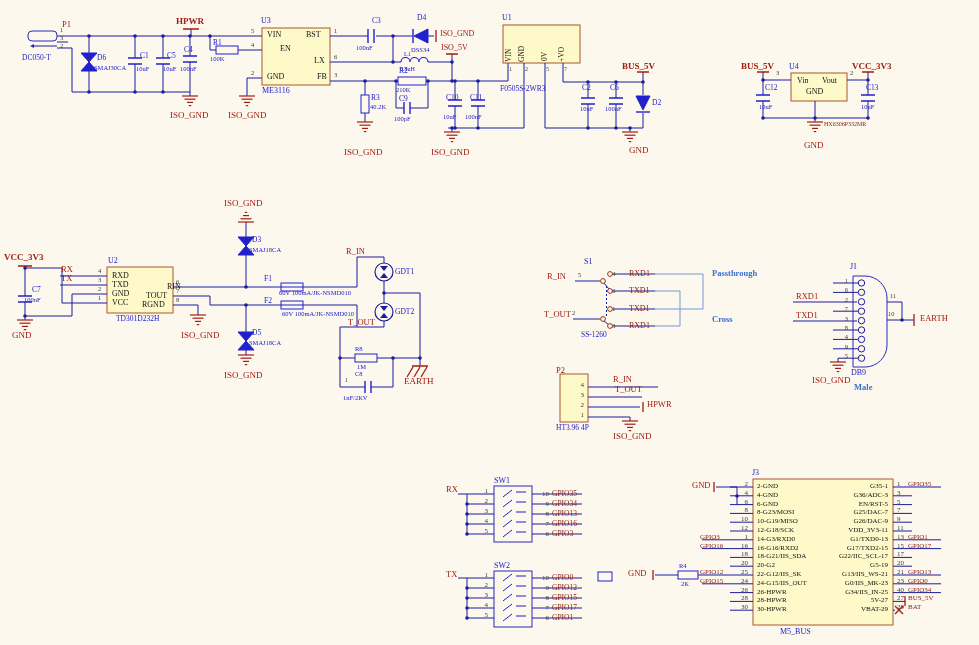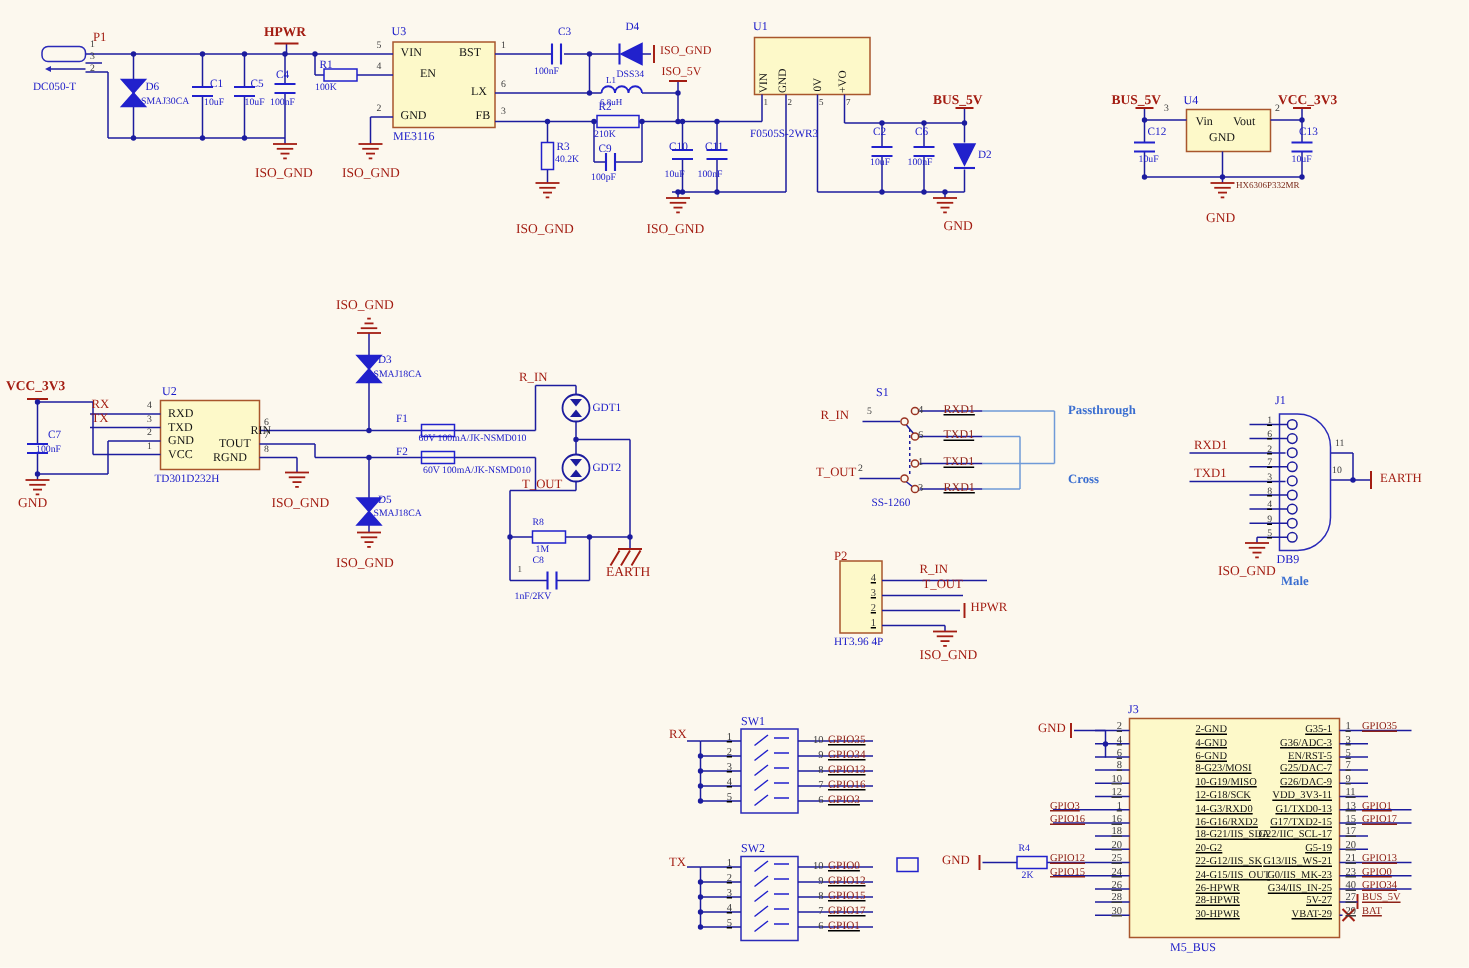--- a/index.html
+++ b/index.html
@@ -15,24 +15,24 @@
   .note{color:#3a6ed0;font-weight:600;}
   .s9{font-size:9px;}
   .s85{font-size:8.5px;}
   .s8{font-size:8px;}
   .s75{font-size:7.5px;}
   .s65{font-size:6.5px;}
   .s6{font-size:6px;}
   .b{font-weight:bold;}
   .vtxt{position:absolute;writing-mode:vertical-rl;transform:rotate(180deg);font-size:7.5px;color:#141414;}
   
-  .col{position:absolute;text-decoration:underline;}
+  .col{position:absolute;}
   .col span{display:block;}
   .j3c span{height:8.8px;line-height:8.8px;font-size:7px;}
-  .j3lbl span{height:8.8px;line-height:8.8px;font-size:7px;color:#141414;margin-left:40px;}
+  .j3lbl span{height:8.8px;line-height:8.8px;font-size:7px;color:#141414;}
   .pnum{color:#3d3d3d;}
   .ar{text-align:right;}
   .swrow span{height:10px;line-height:10px;}
   .swrow .rr{display:block;height:10px;line-height:10px;}
   .swrow b{display:inline-block;width:13px;font-weight:normal;color:#3d3d3d;font-size:7px;text-align:right;margin-right:3px;}
   .swrow i{font-style:normal;color:#8e2218;font-size:7.5px;}
   .s1rows span{display:block;height:17.35px;line-height:17.35px;}
   .s1rows b{display:inline-block;width:17px;font-weight:normal;color:#3d3d3d;font-size:7px;}
   .s1rows i{font-style:normal;color:#8e2218;font-size:8px;}
 </style>
@@ -453,21 +453,21 @@
   <span class="lbl blk s8" style="left:167px;top:283px">RIN</span>
   <span class="lbl blk s8" style="left:146px;top:292px">TOUT</span>
   <span class="lbl blk s8" style="left:142px;top:301px">RGND</span>
   <span class="lbl num s65" style="left:98px;top:268px">4</span>
   <span class="lbl num s65" style="left:98px;top:277px">3</span>
   <span class="lbl num s65" style="left:98px;top:286px">2</span>
   <span class="lbl num s65" style="left:98px;top:295px">1</span>
   <span class="lbl num s65" style="left:176px;top:279px">6</span>
   <span class="lbl num s65" style="left:176px;top:288px">7</span>
   <span class="lbl num s65" style="left:176px;top:297px">8</span>
-  <span class="lbl blu s75" style="left:103px;top:315px">TD301D232H</span>
+  <span class="lbl blu s75" style="left:116px;top:315px">TD301D232H</span>
   <span class="lbl red s9" style="left:181px;top:331px">ISO_GND</span>
 </div>
 
 <div>
   <span class="lbl red s9" style="left:224px;top:199px">ISO_GND</span>
   <span class="lbl blu s75" style="left:252px;top:236px">D3</span>
   <span class="lbl blu s65" style="left:249px;top:247px">SMAJ18CA</span>
   <span class="lbl blu s75" style="left:264px;top:275px">F1</span>
   <span class="lbl blu s65" style="left:279px;top:290px">60V 100mA/JK-NSMD010</span>
   <span class="lbl blu s75" style="left:264px;top:297px">F2</span>

